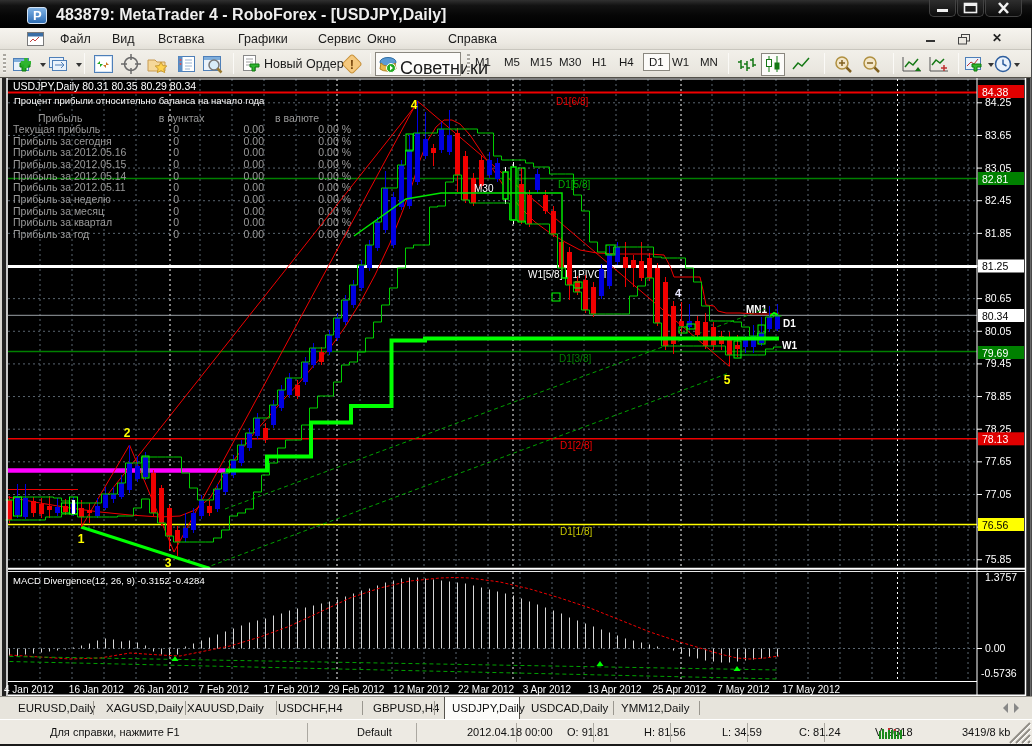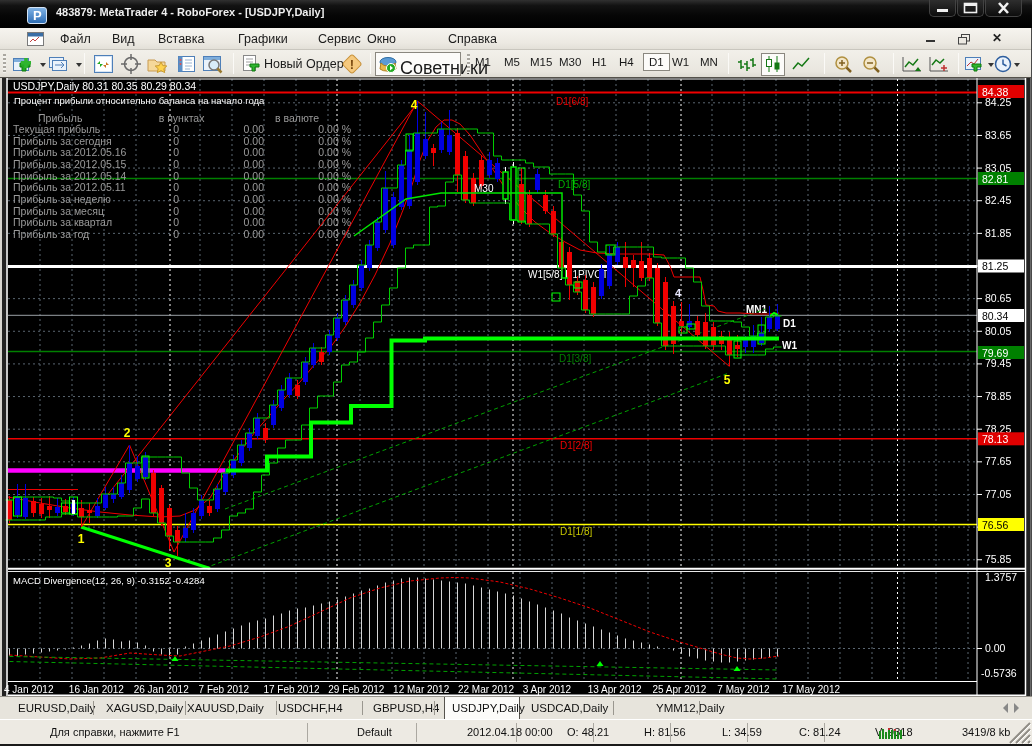--- a/index.html
+++ b/index.html
@@ -1,19 +1,19 @@
 <!DOCTYPE html>
 <html><head><meta charset="utf-8">
 <style>
 *{margin:0;padding:0;box-sizing:border-box}
 html,body{width:1032px;height:746px;overflow:hidden;background:#8A8A8A;font-family:"Liberation Sans", sans-serif;}
 #win{position:relative;width:1032px;height:746px;background:#8A8A8A;}
 .abs{position:absolute;}
 #titlebar{left:0;top:0;width:1032px;height:28px;background:linear-gradient(#303030 0%,#121212 20%,#060606 55%,#000 100%);}
-.ttl{position:absolute;left:56px;top:6px;color:#EFEFEF;font-size:11px;font-weight:bold;}
+.ttl{position:absolute;left:56px;top:6px;color:#EFEFEF;font-size:16px;font-weight:bold;}
 #mticon{position:absolute;left:27px;top:7px;width:20px;height:17px;background:linear-gradient(#7FB2E5,#2E6DB4);border:1px solid #D5E4F5;border-radius:3px;}
 #mticon span{position:absolute;left:5px;top:0px;color:#fff;font-weight:bold;font-size:13px;}
 .winbtn{position:absolute;top:0;height:17px;background:linear-gradient(#2E2E2E,#0D0D0D);border:1px solid #424242;border-top:none;border-radius:0 0 5px 5px;color:#E8E8E8;text-align:center;font-size:10px;font-weight:bold;line-height:15px;}
 #menubar{position:absolute;left:0;top:28px;width:1032px;height:22px;background:linear-gradient(#F6F4EF 0%,#ECE9E2 70%,#E3E0D8 100%);border-bottom:1px solid #C9C6BE;}
 .menu{position:absolute;top:4px;color:#1A1A1A;font-size:12.5px;}
 #toolbar{position:absolute;left:0;top:50px;width:1032px;height:28px;background:linear-gradient(#F2F0EA 0%,#E9E6DF 80%,#DEDBD3 100%);border-bottom:1px solid #55524C;}
 .tsep{position:absolute;top:3px;width:1px;height:21px;background:#B9B6AE;border-right:1px solid #FBFAF7;}
 .grip{position:absolute;top:4px;width:3px;height:19px;background:repeating-linear-gradient(#AAA7A0 0 2px,#F5F4F0 2px 4px);}
 .tfbtn{position:absolute;top:6px;color:#1A1A1A;font-size:11.5px;}
 .tlabel{position:absolute;top:7px;color:#1A1A1A;font-size:12.5px;}
@@ -738,21 +738,21 @@
       <text x="717.35" y="692.5" fill="#FFFFFF" font-size="10px" text-anchor="start" font-weight="normal" font-family="&quot;Liberation Sans&quot;, sans-serif">7 May 2012</text>
       <text x="782.2" y="692.5" fill="#FFFFFF" font-size="10px" text-anchor="start" font-weight="normal" font-family="&quot;Liberation Sans&quot;, sans-serif">17 May 2012</text>
     </svg>
     <div id="tabbar">
       <div class="tab" style="left:18px">EURUSD,Daily</div>
       <div class="tab" style="left:106px">XAGUSD,Daily</div>
       <div class="tab" style="left:187px">XAUUSD,Daily</div>
       <div class="tab" style="left:278px">USDCHF,H4</div>
       <div class="tab" style="left:373px">GBPUSD,H4</div>
       <div class="tab" style="left:531px">USDCAD,Daily</div>
-      <div class="tab" style="left:656px">YMM12,Daily</div>
+      <div class="tab" style="left:621px">YMM12,Daily</div>
       <div class="tabsep" style="left:93px"></div>
       <div class="tabsep" style="left:185px"></div>
       <div class="tabsep" style="left:276px"></div>
       <div class="tabsep" style="left:362px"></div>
       <div class="tabsep" style="left:434px"></div>
       <div class="tabsep" style="left:613px"></div>
       <div class="tabsep" style="left:699px"></div>
       <div id="activetab"></div>
       <div class="tab" style="left:452px;z-index:3">USDJPY,Daily</div>
       <div class="abs" style="left:998px;top:6px;width:0;height:0;border:5px solid transparent;border-right-color:#888;"></div>
@@ -762,21 +762,21 @@
       <div class="st" style="left:6px">Для справки, нажмите F1</div>
       <div class="stsep" style="left:307px"></div>
       <div class="stsep" style="left:416px"></div>
       <div class="stsep" style="left:516px"></div>
       <div class="stsep" style="left:593px"></div>
       <div class="stsep" style="left:670px"></div>
       <div class="stsep" style="left:747px"></div>
       <div class="stsep" style="left:824px"></div>
       <div class="st" style="left:313px">Default</div>
       <div class="st" style="left:423px">2012.04.18 00:00</div>
-      <div class="st" style="left:523px">O: 48.21</div>
+      <div class="st" style="left:523px">O: 91.81</div>
       <div class="st" style="left:600px">H: 81.56</div>
       <div class="st" style="left:678px">L: 34.59</div>
       <div class="st" style="left:755px">C: 81.24</div>
       <div class="st" style="left:831px">V: 9318</div>
       <svg class="abs" style="left:878px;top:6px" width="28" height="14">
 <g stroke-width="2">
 <line x1="2" y1="13" x2="2" y2="5" stroke="#1A8A1A"></line>
           <line x1="5" y1="13" x2="5" y2="3" stroke="#1A8A1A"></line>
 <line x1="8" y1="13" x2="8" y2="6" stroke="#1A8A1A"></line>
           <line x1="11" y1="13" x2="11" y2="2" stroke="#1A8A1A"></line>

